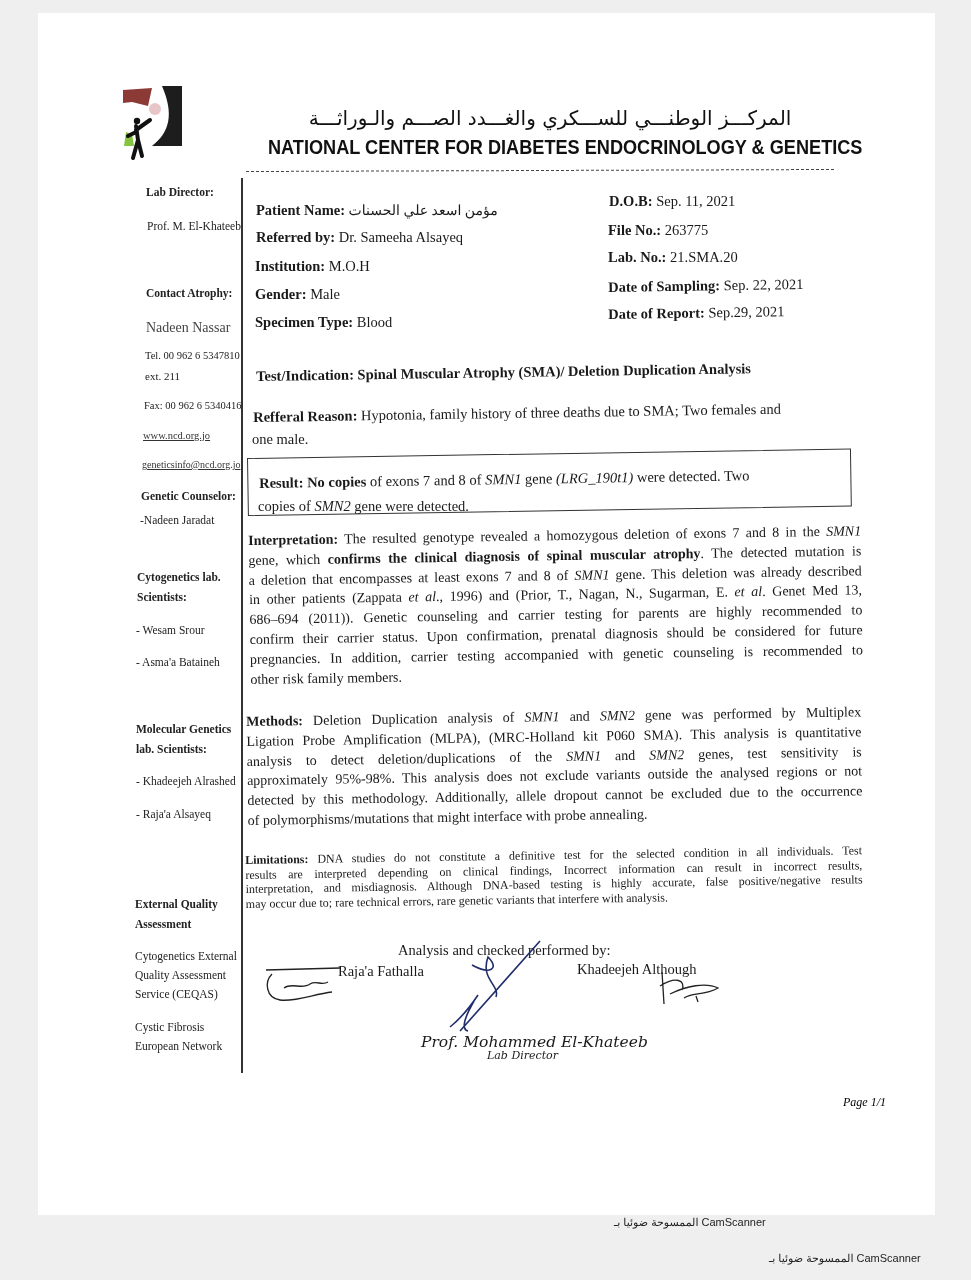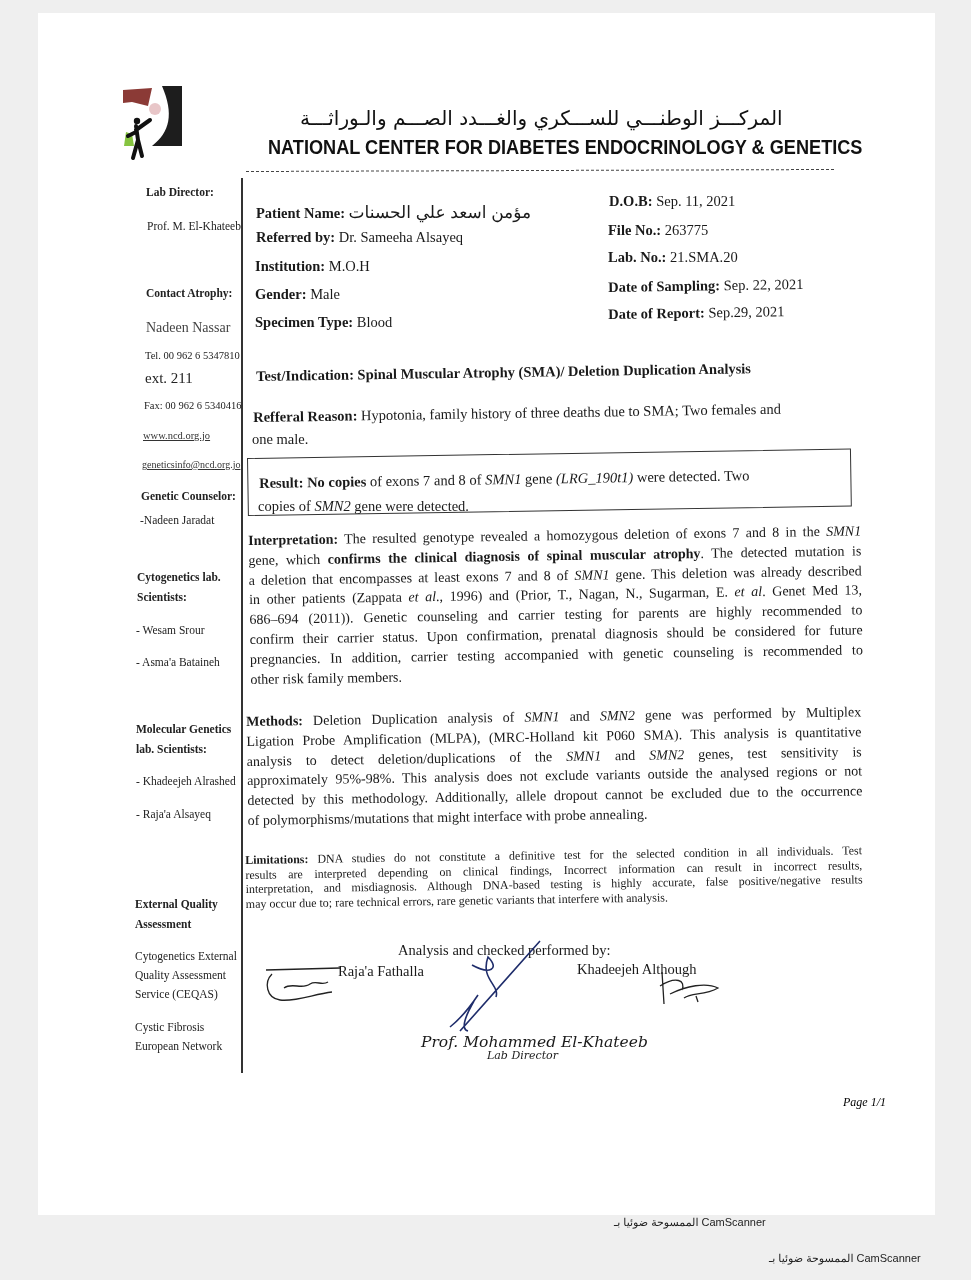--- a/index.html
+++ b/index.html
@@ -10,21 +10,21 @@
   }
   .paper {
     position:absolute; left:38px; top:13px; width:897px; height:1202px;
     background:#ffffff;
   }
   .abs { position:absolute; }
   
   .logo { position:absolute; left:118px; top:84px; width:76px; height:86px; }
   
   .ar-title {
-    position:absolute; left:300px; top:106px; width:500px; text-align:left;
+    position:absolute; left:300px; top:106px; width:500px; text-align:center;
     font-family:"DejaVu Sans", sans-serif; font-size:20px; color:#111;
     direction:rtl; letter-spacing:1px;
   }
   .en-title {
     position:absolute; left:268px; top:136px;
     font-family:"Liberation Sans", sans-serif; font-weight:bold; font-size:19.5px;
     color:#111; transform:scaleX(0.93); transform-origin:left top; white-space:nowrap;
   }
   .dash-line {
     position:absolute; left:246px; top:170px; width:588px; height:0;
@@ -71,21 +71,21 @@
 <div class="ar-title">المركـــز الوطنـــي للســـكري والغـــدد الصـــم والـوراثـــة</div>
 <div class="en-title">NATIONAL CENTER FOR DIABETES ENDOCRINOLOGY &amp; GENETICS</div>
 <div class="dash-line"></div>
 <div class="vrule"></div>
 
 <div class="side b" style="left:110px;top:186px">Lab Director:</div>
 <div class="side" style="left:111px;top:220px">Prof. M. El-Khateeb</div>
 <div class="side b" style="left:110px;top:287px">Contact Atrophy:</div>
 <div class="side" style="left:110px;top:320px;font-size:14px;color:#444">Nadeen Nassar</div>
 <div class="side" style="left:109px;top:350px;font-size:10.5px">Tel. 00 962 6 5347810</div>
-<div class="side" style="left:109px;top:370px;font-size:15px">ext. 211</div>
+<div class="side" style="left:109px;top:370px;font-size:11px">ext. 211</div>
 <div class="side" style="left:108px;top:400px;font-size:10.5px">Fax: 00 962 6 5340416</div>
 <div class="side link" style="left:107px;top:430px;font-size:10.5px">www.ncd.org.jo</div>
 <div class="side link" style="left:106px;top:459px;font-size:10px">geneticsinfo@ncd.org.jo</div>
 <div class="side b" style="left:105px;top:490px">Genetic Counselor:</div>
 <div class="side" style="left:104px;top:514px">-Nadeen Jaradat</div>
 
 <div class="side b" style="left:101px;top:571px">Cytogenetics lab.</div>
 <div class="side b" style="left:101px;top:591px">Scientists:</div>
 <div class="side" style="left:100px;top:624px">- Wesam Srour</div>
 <div class="side" style="left:100px;top:656px">- Asma'a Bataineh</div>
@@ -98,21 +98,21 @@
 <div class="side b" style="left:99px;top:898px">External Quality</div>
 <div class="side b" style="left:99px;top:918px">Assessment</div>
 <div class="side" style="left:99px;top:950px">Cytogenetics External</div>
 <div class="side" style="left:99px;top:969px">Quality Assessment</div>
 <div class="side" style="left:99px;top:988px">Service (CEQAS)</div>
 <div class="side" style="left:99px;top:1021px">Cystic Fibrosis</div>
 <div class="side" style="left:99px;top:1040px">European Network</div>
 
 <div class="info" style="left:256px;top:202px">
   <b>Patient Name:</b>
-  <span dir="rtl" style="font-family:Liberation Sans, sans-serif;font-size:17px">مؤمن اسعد علي الحسنات</span>
+  <span dir="rtl" style="font-family:Liberation Serif, serif;font-size:14px">مؤمن اسعد علي الحسنات</span>
 </div>
 <div class="info" style="left:256px;top:229px">
   <b>Referred by:</b>
   <span>Dr. Sameeha Alsayeq</span>
 </div>
 <div class="info" style="left:255px;top:258px">
   <b>Institution:</b>
   <span>M.O.H</span>
 </div>
 <div class="info" style="left:255px;top:286px">

